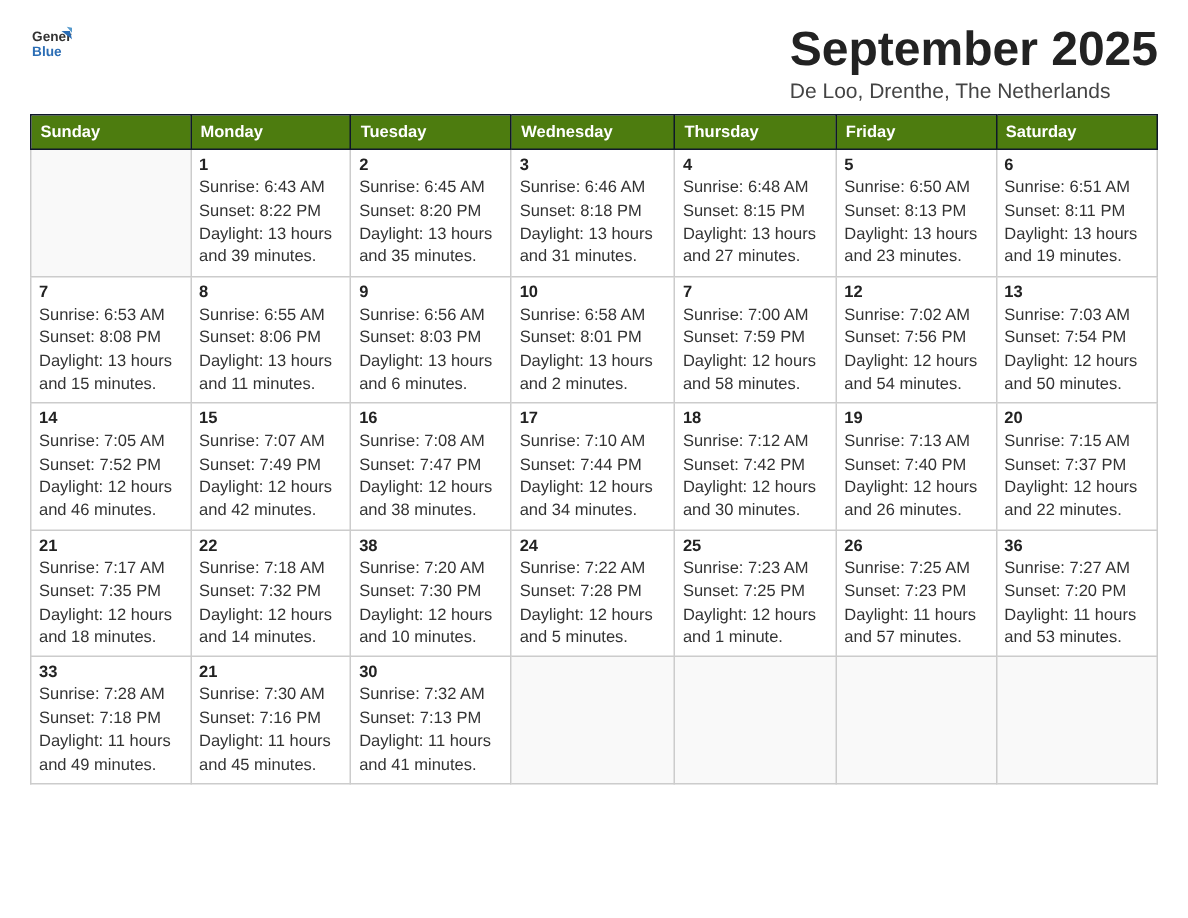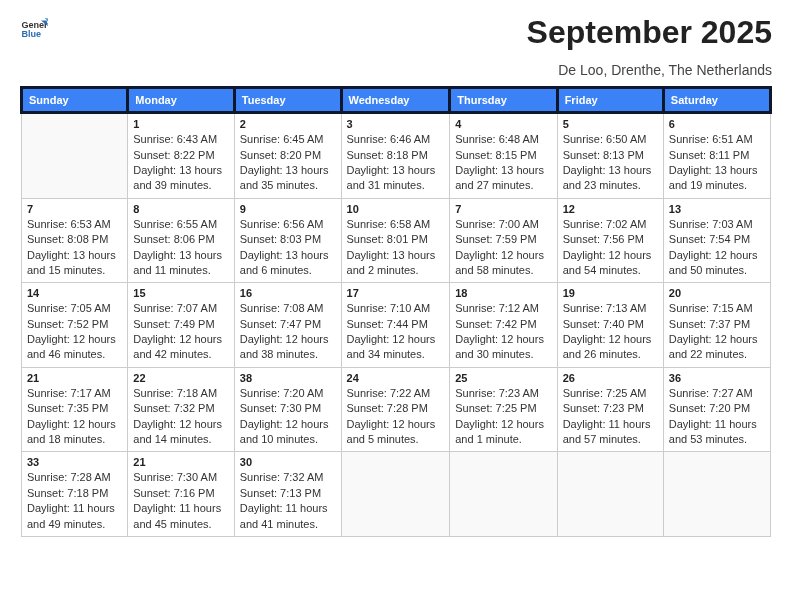--- a/index.html
+++ b/index.html
@@ -25,46 +25,45 @@
       display: flex;
       align-items: center;
       gap: 0;
     }
     .logo-icon {
       width: 28px;
       height: 28px;
       margin-right: 4px;
     }
     .title-block {
-      text-align: right;
     }
     .month-title {
       font-size: 32px;
       font-weight: bold;
       color: #222;
       line-height: 1.1;
     }
     .location {
       font-size: 14px;
       color: #444;
-      margin-top: 12px;
+      margin-top: 2px;
     }
     .calendar {
       width: 100%;
       border-collapse: collapse;
       font-size: 10px;
     }
     .calendar th {
-      background-color: #3b82f6;
+      background-color: #4d7c0f;
       color: #fff;
       text-align: left;
       padding: 5px 6px;
       font-size: 11px;
       font-weight: bold;
-      border: 3px solid #0f172a;
+      border: 1px solid #0f172a;
     }
     .calendar td {
       vertical-align: top;
       border: 1px solid #ccc;
       padding: 4px 5px;
       width: 113px;
       min-height: 70px;
       height: 70px;
     }
     .day-number {

